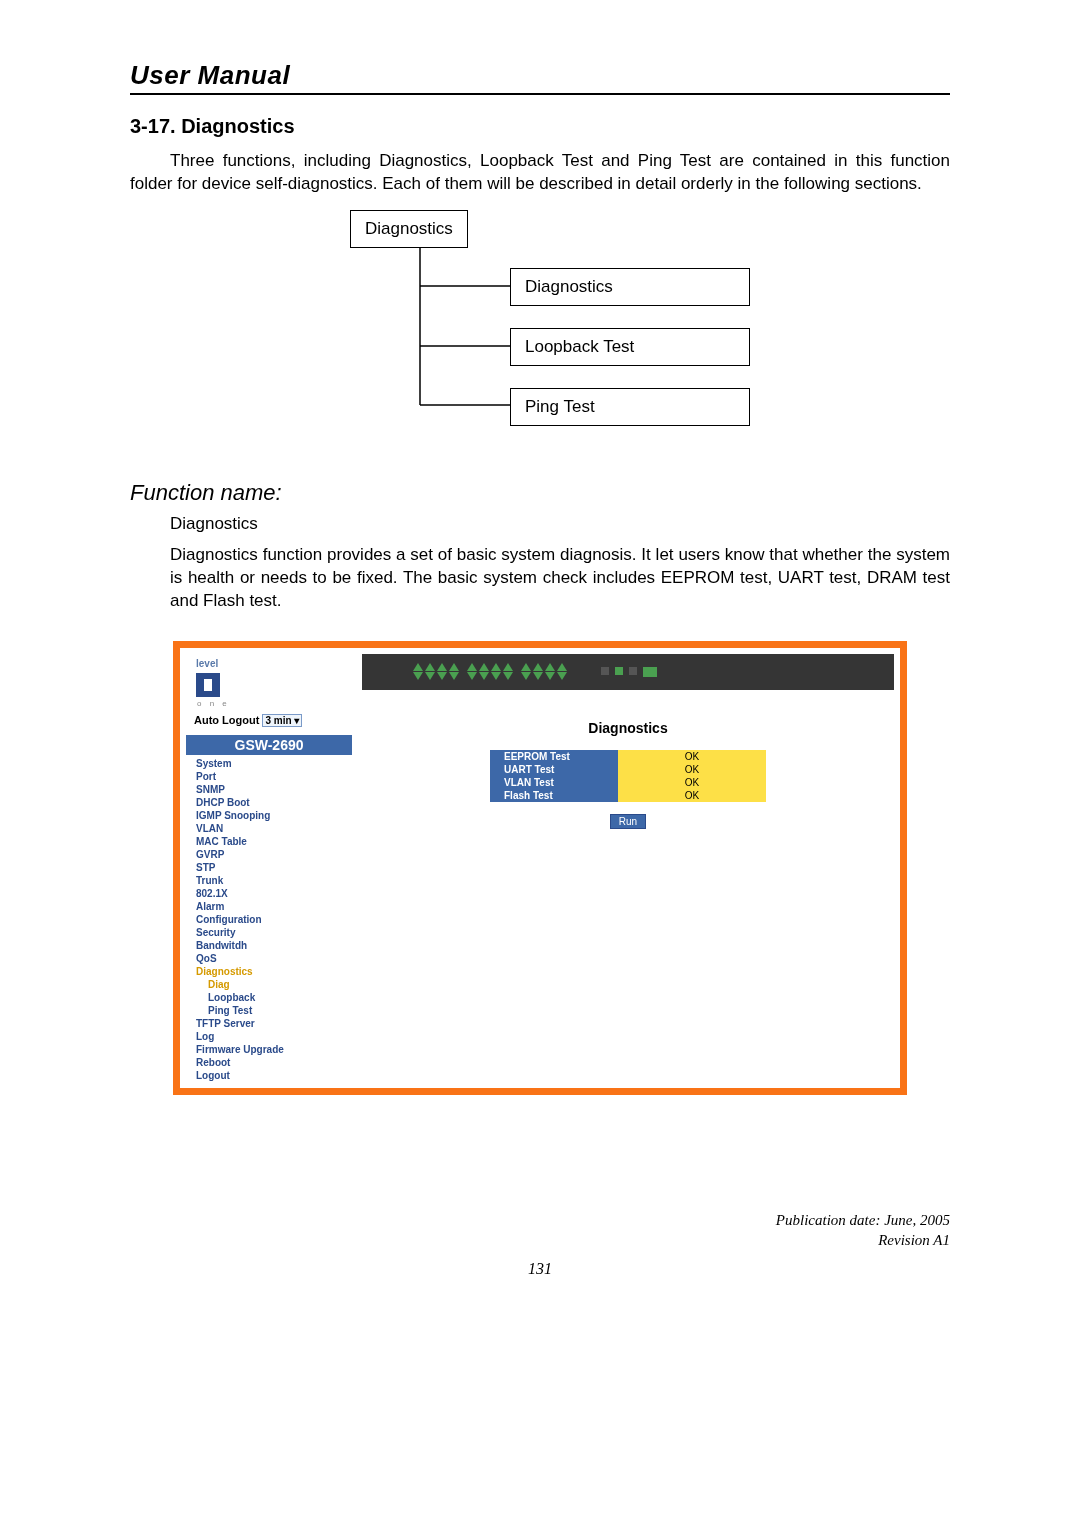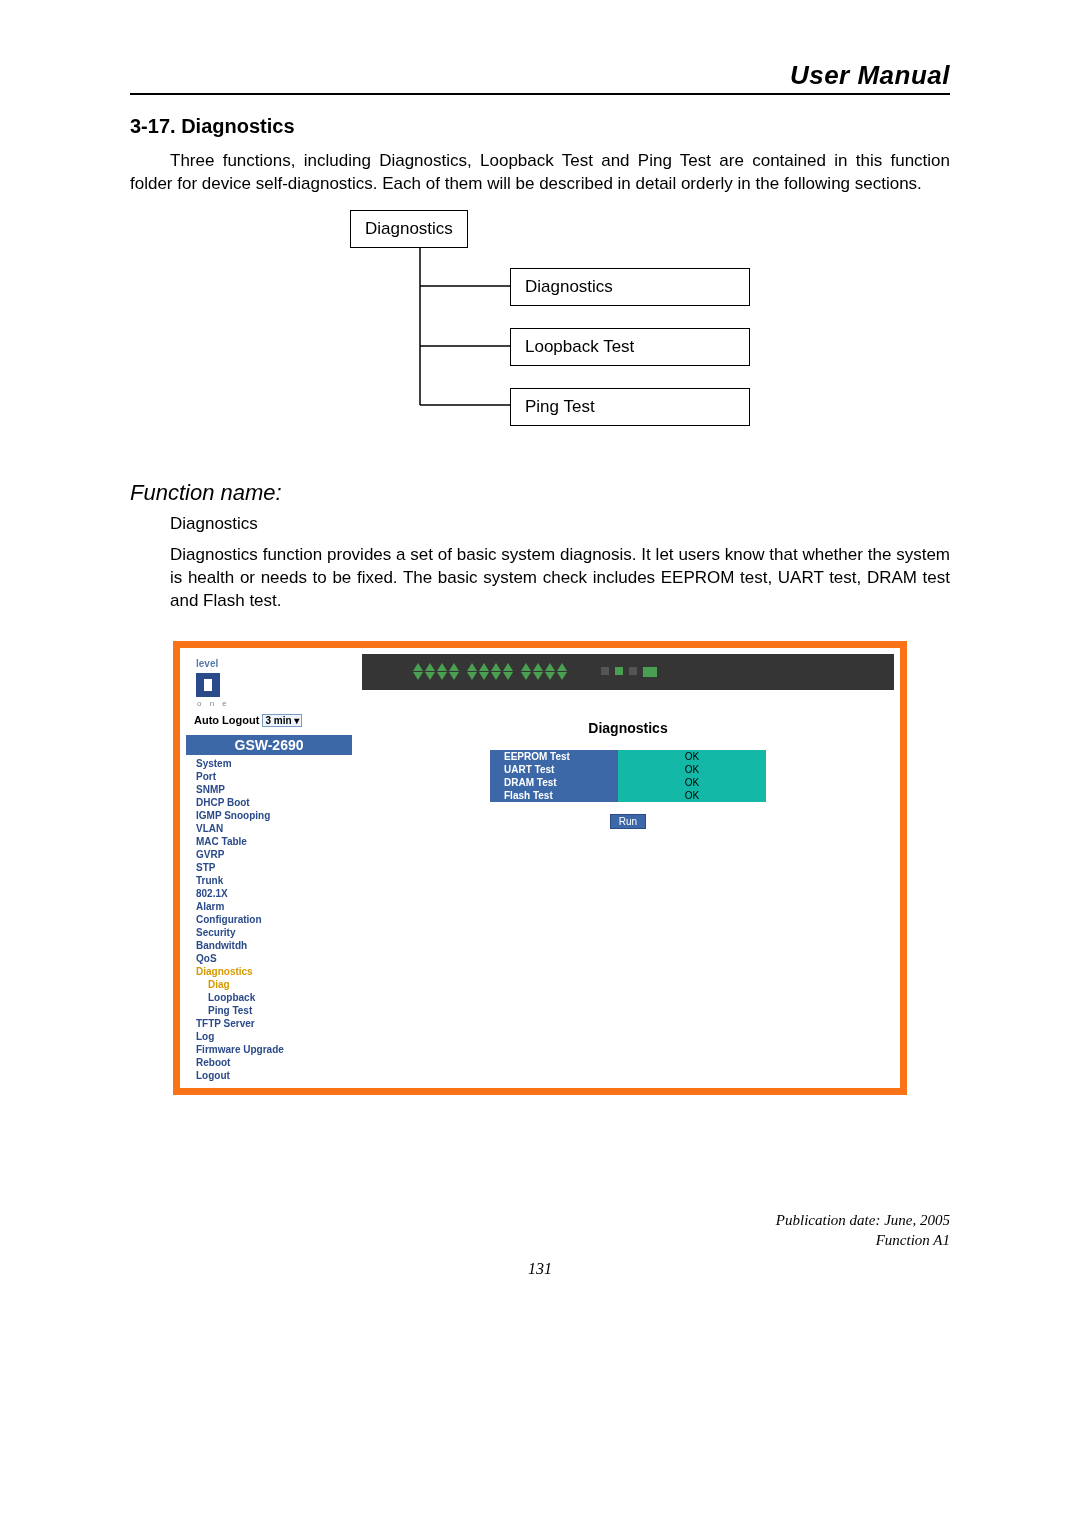--- a/index.html
+++ b/index.html
@@ -14,21 +14,21 @@
   .page {
     position: absolute;
     left: 130px;
     top: 60px;
     width: 820px;
   }
   .header-rule {
     border-bottom: 2.5px solid #000;
     margin-bottom: 20px;
     padding-bottom: 2px;
-    text-align: right;
+    text-align: left;
   }
   .header-title {
     font-style: italic;
     font-weight: bold;
     font-size: 26px;
     letter-spacing: 0.5px;
   }
   .section-heading {
     font-weight: bold;
     font-size: 20px;
@@ -191,21 +191,21 @@
     font-size: 10px;
     padding: 1px 14px;
   }
   .diag-label {
     background: #3d68a8;
     color: #fff;
     font-weight: bold;
     width: 100px;
   }
   .diag-value {
-    background: #14b8a6;
+    background: #fde047;
     color: #000;
     text-align: center;
     width: 120px;
   }
   .run-btn {
     display: block;
     margin: 6px auto 12px auto;
     background: #3d68a8;
     color: #fff;
     font-size: 10px;
@@ -364,34 +364,34 @@
           <tbody>
               <tr>
             <td class="diag-label">EEPROM Test</td>
             <td class="diag-value">OK</td>
           </tr>
           <tr>
             <td class="diag-label">UART Test</td>
             <td class="diag-value">OK</td>
           </tr>
           <tr>
-            <td class="diag-label">DRAM Test</td>
+            <td class="diag-label">VLAN Test</td>
             <td class="diag-value">OK</td>
           </tr>
           <tr>
             <td class="diag-label">Flash Test</td>
             <td class="diag-value">OK</td>
           </tr>
         </tbody>
           </table>
 
         <button class="run-btn">Run</button>
       </div>
     </div>
   </div>
 
 </div>
 
 <div class="footer">
   <div>Publication date: June, 2005</div>
-  <div>Function A1</div>
+  <div>Revision A1</div>
 </div>
 <div class="page-num">131</div>
 
 </body></html>

